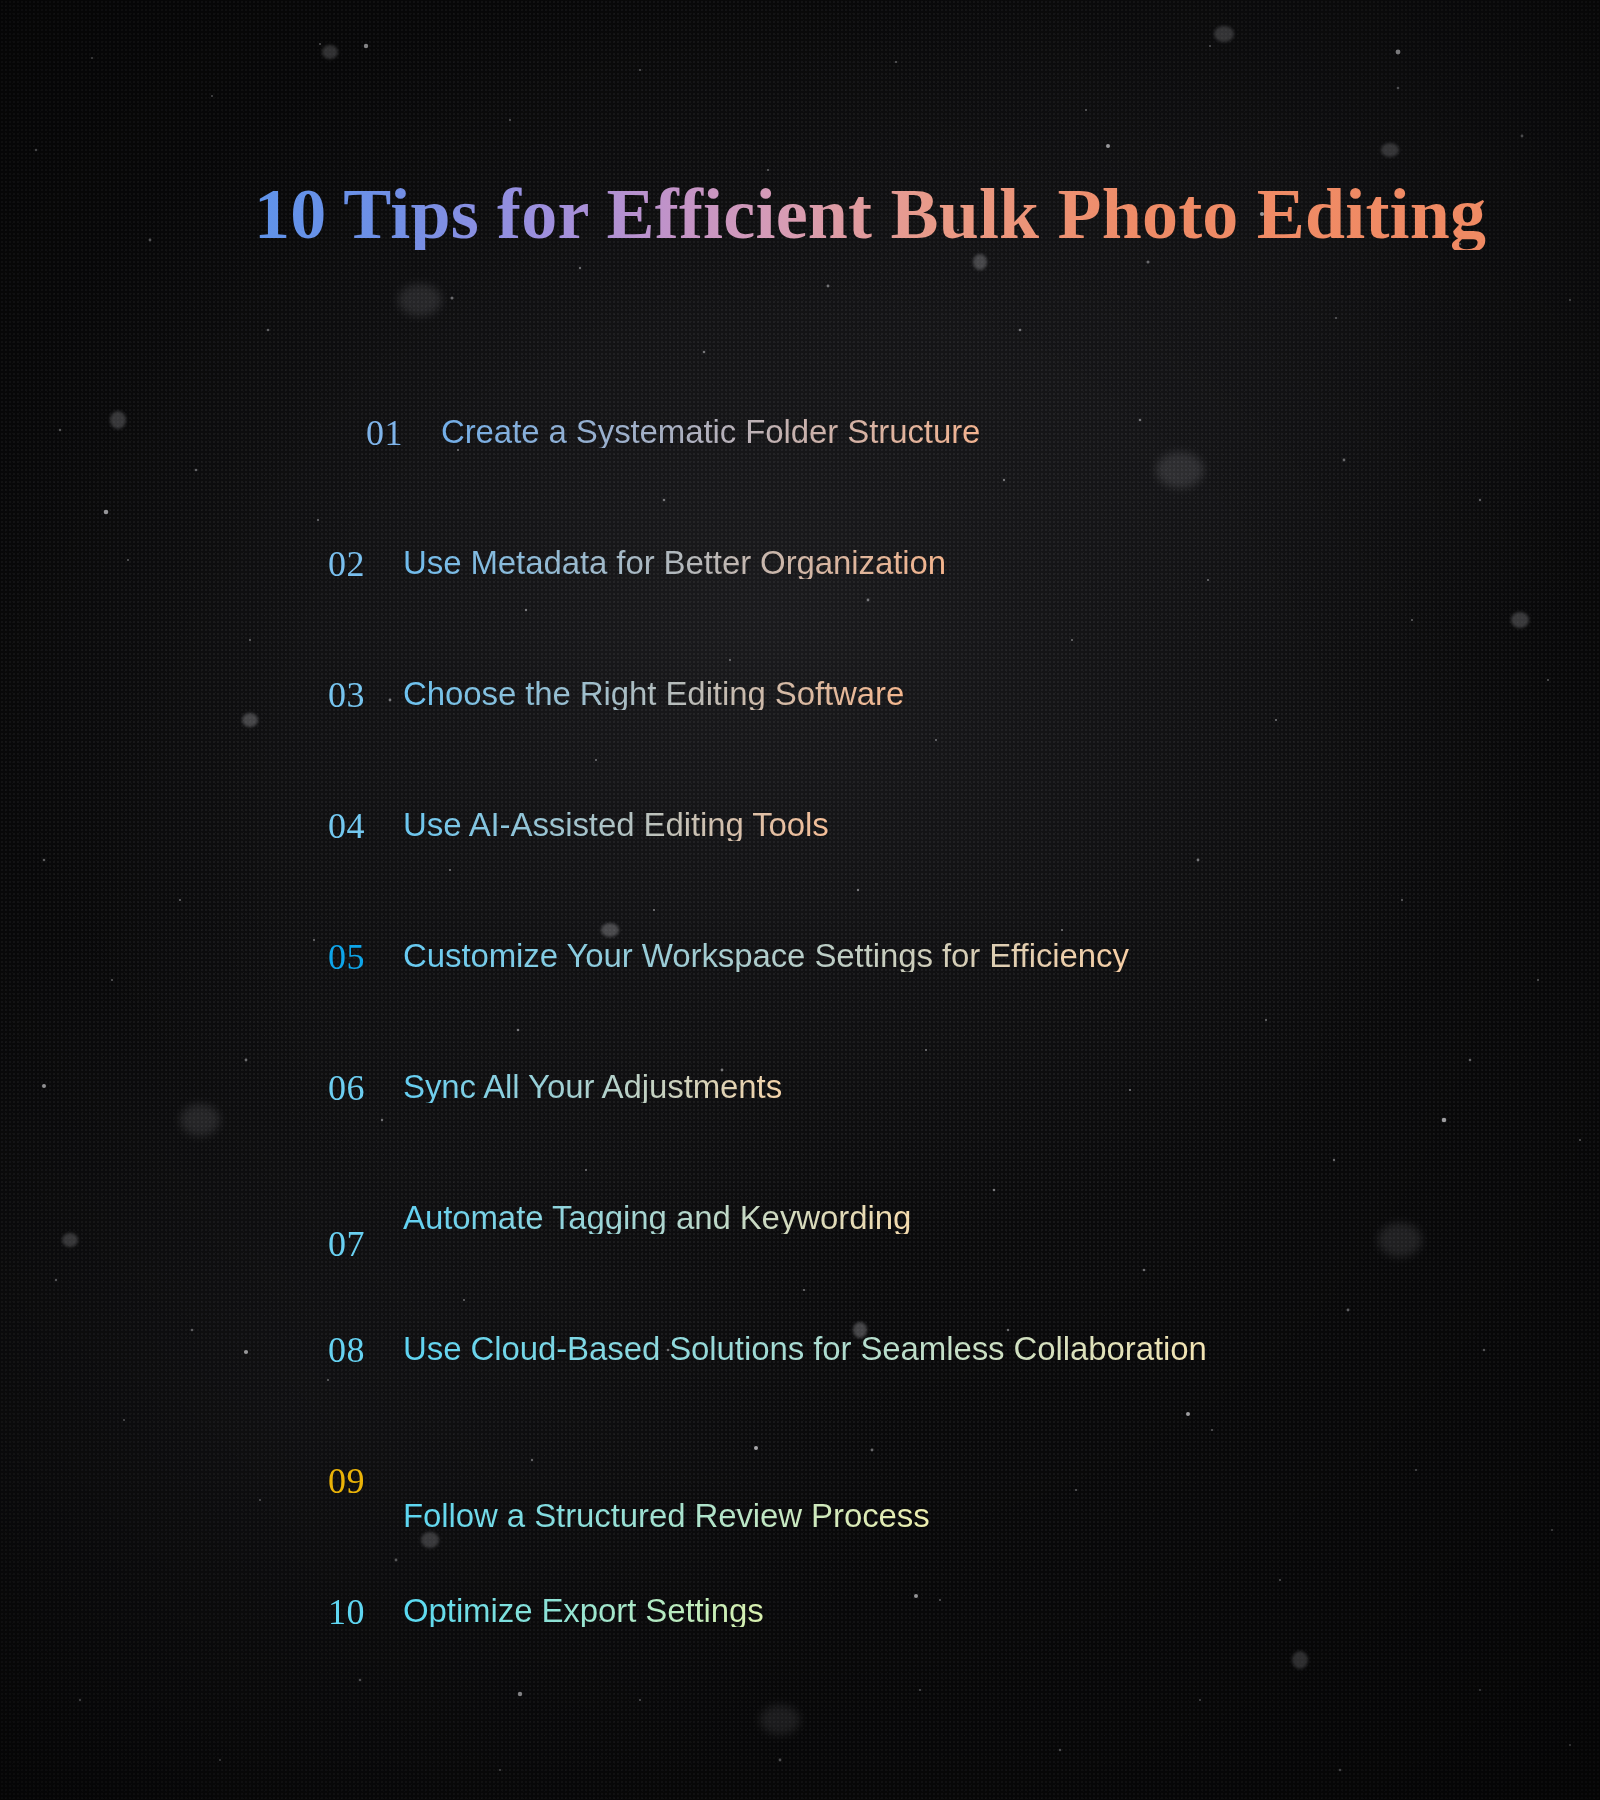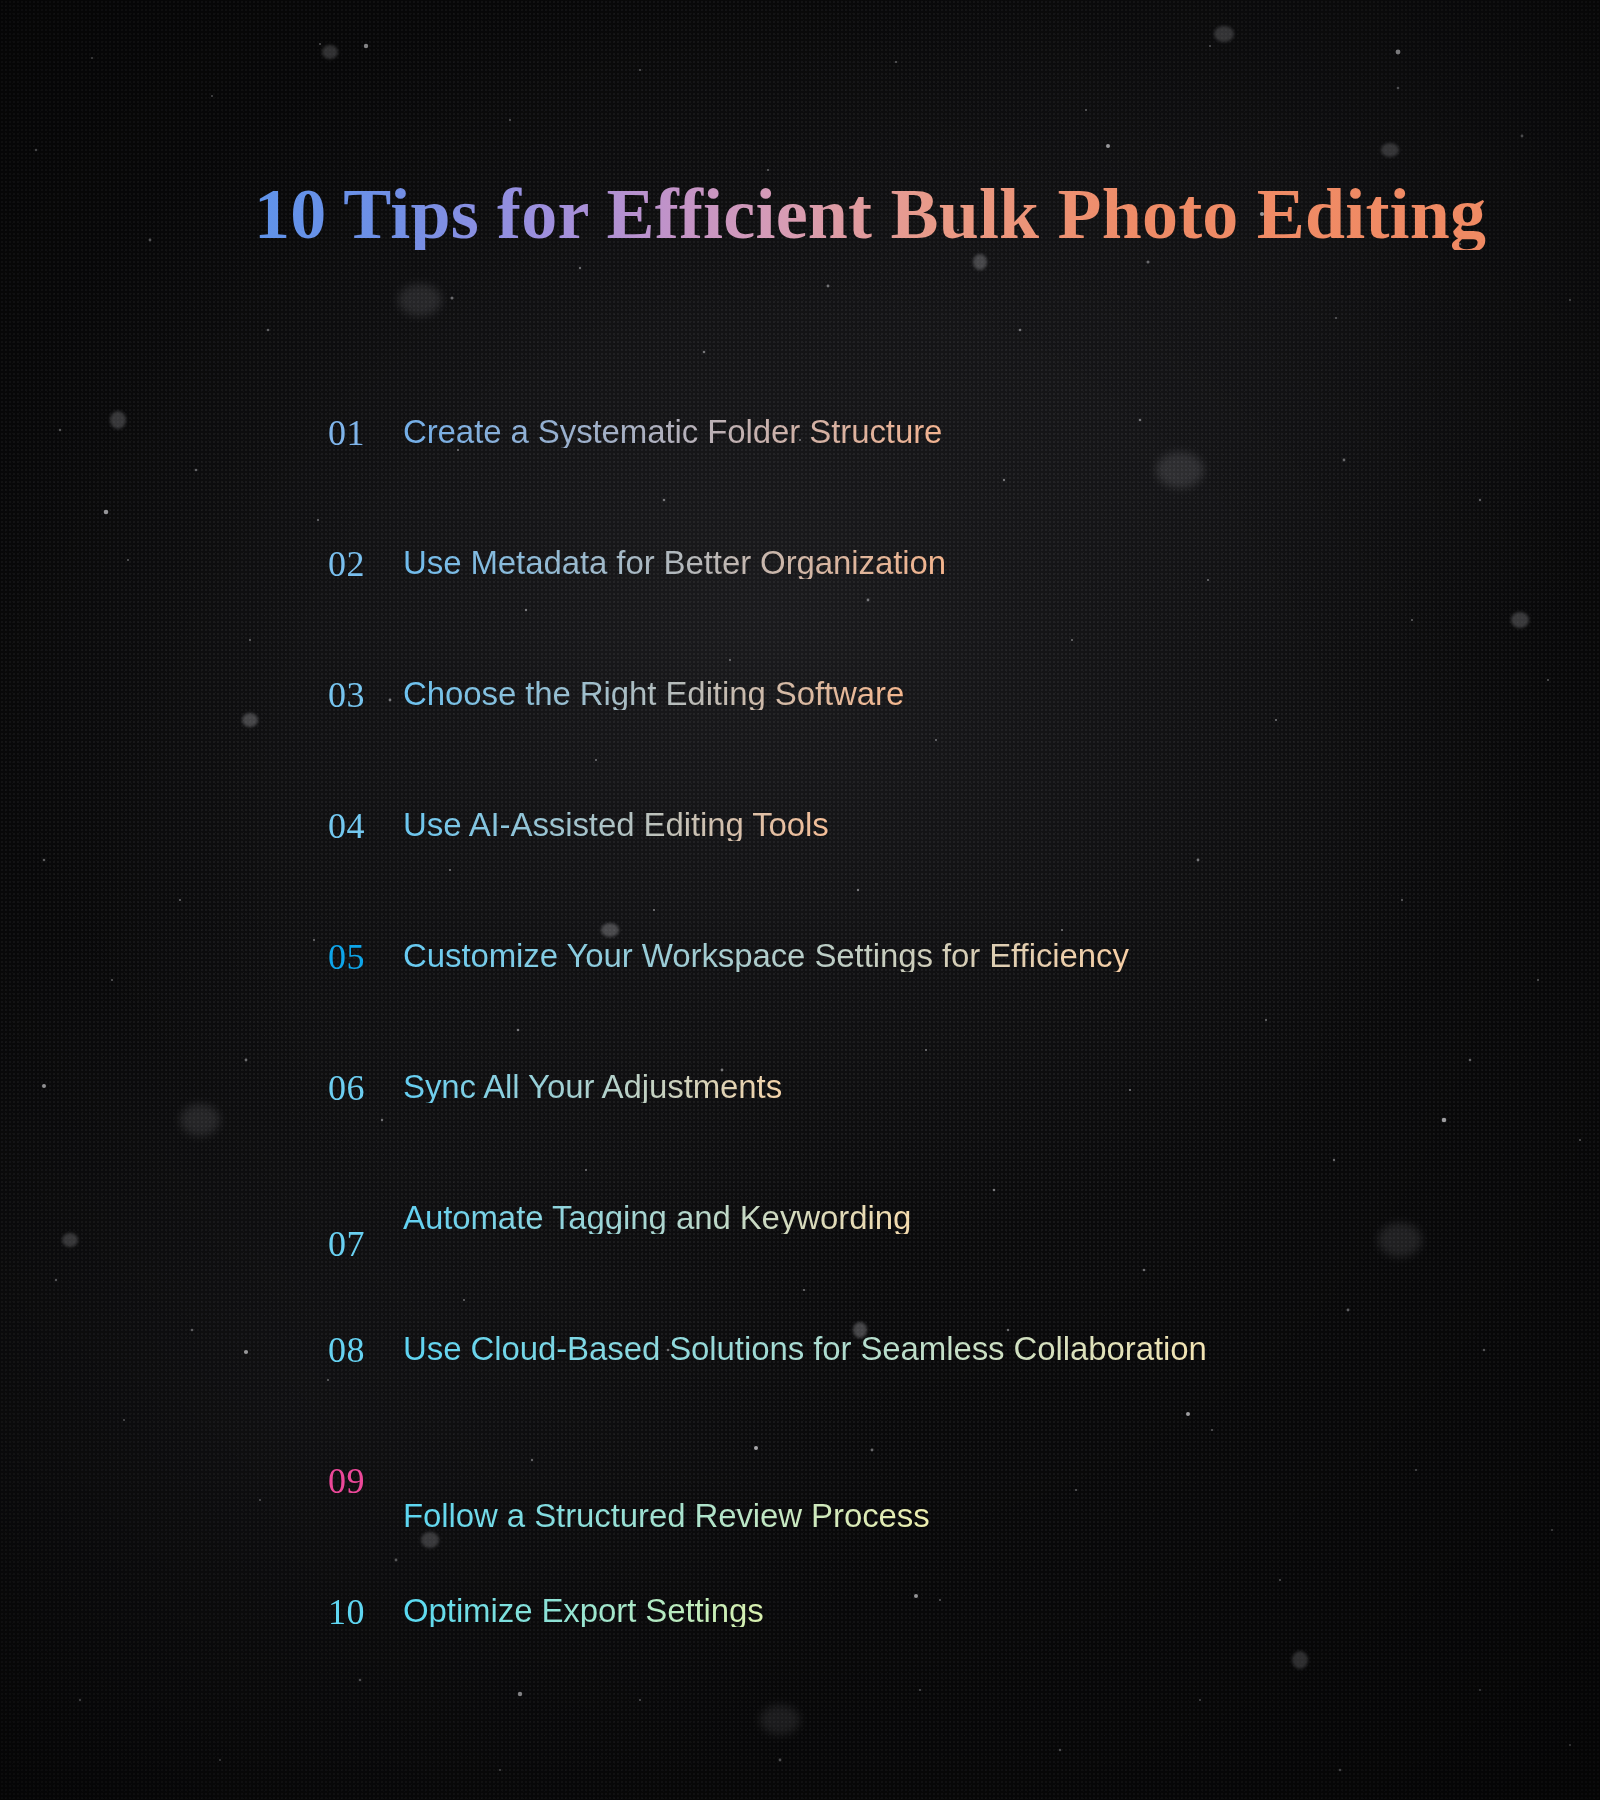--- a/index.html
+++ b/index.html
@@ -296,21 +296,21 @@
 
   <div class="bg-vignette"></div>
 
   <div class="content">
 
     <h1 class="title">10 Tips for Efficient Bulk Photo Editing</h1>
 
     <ol class="tips-list">
 
       <li class="tip-row">
-        <span class="tip-num" style="color: rgb(127, 180, 234);">01</span>
+        <span class="tip-num" style="color: rgb(127, 180, 234); margin-left: 38px;">01</span>
         <span class="tip-text" style="background-image: linear-gradient(90deg, rgb(114, 174, 232) 0%, rgb(242, 179, 144) 100%);">Create a Systematic Folder Structure</span>
       </li>
 
       <li class="tip-row">
         <span class="tip-num" style="color: rgb(121, 191, 238);">02</span>
         <span class="tip-text" style="background-image: linear-gradient(90deg, rgb(111, 188, 238) 0%, rgb(244, 180, 140) 100%);">Use Metadata for Better Organization</span>
       </li>
 
       <li class="tip-row">
         <span class="tip-num" style="color: rgb(118, 196, 239);">03</span>
@@ -336,21 +336,21 @@
         <span class="tip-num" style="color: rgb(105, 208, 241); margin-top: 25px;">07</span>
         <span class="tip-text" style="background-image: linear-gradient(90deg, rgb(97, 209, 242) 0%, rgb(246, 220, 174) 100%);">Automate Tagging and Keywording</span>
       </li>
 
       <li class="tip-row">
         <span class="tip-num" style="color: rgb(102, 210, 241);">08</span>
         <span class="tip-text" style="background-image: linear-gradient(90deg, rgb(94, 212, 242) 0%, rgb(244, 228, 178) 100%);">Use Cloud-Based Solutions for Seamless Collaboration</span>
       </li>
 
       <li class="tip-row">
-        <span class="tip-num" style="color: #ec4899;">09</span>
+        <span class="tip-num" style="color: #eab308;">09</span>
         <span class="tip-text" style="background-image: linear-gradient(90deg, rgb(91, 214, 242) 0%, rgb(238, 238, 174) 100%); margin-top: 36px;">Follow a Structured Review Process</span>
       </li>
 
       <li class="tip-row">
         <span class="tip-num" style="color: rgb(95, 214, 241);">10</span>
         <span class="tip-text" style="background-image: linear-gradient(90deg, rgb(88, 217, 242) 0%, rgb(217, 240, 174) 100%);">Optimize Export Settings</span>
       </li>
 
     </ol>
   </div>

